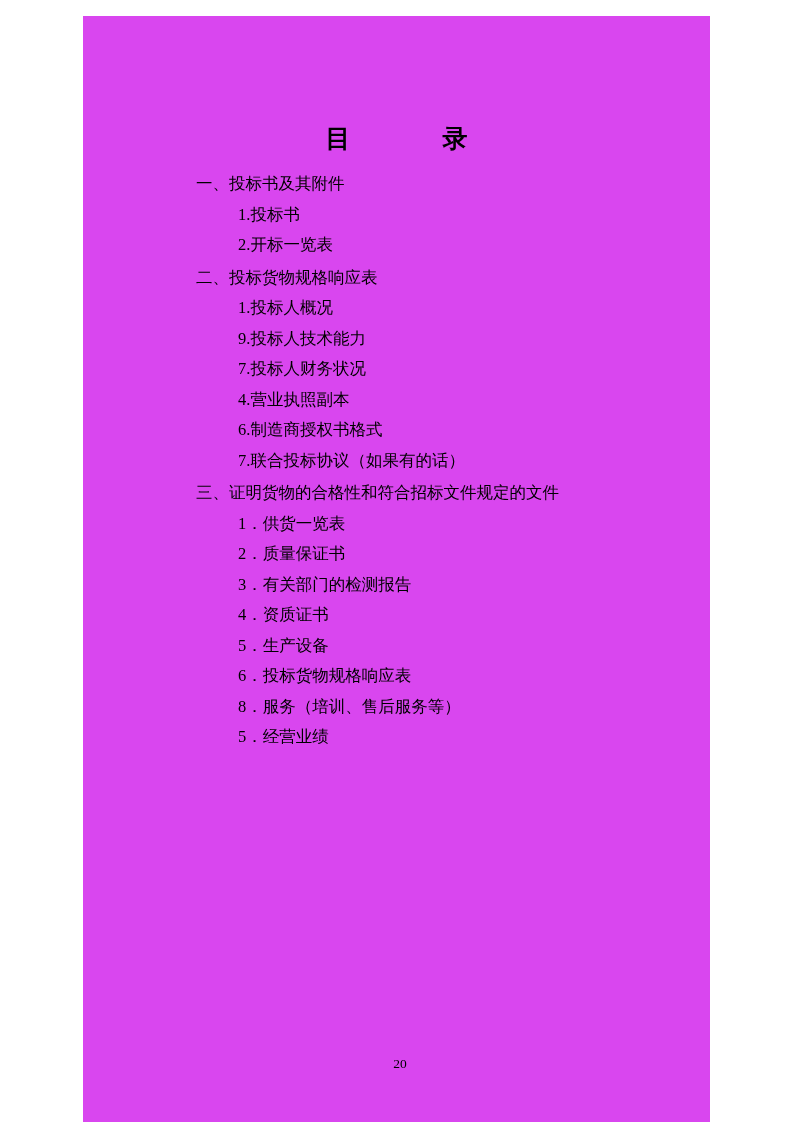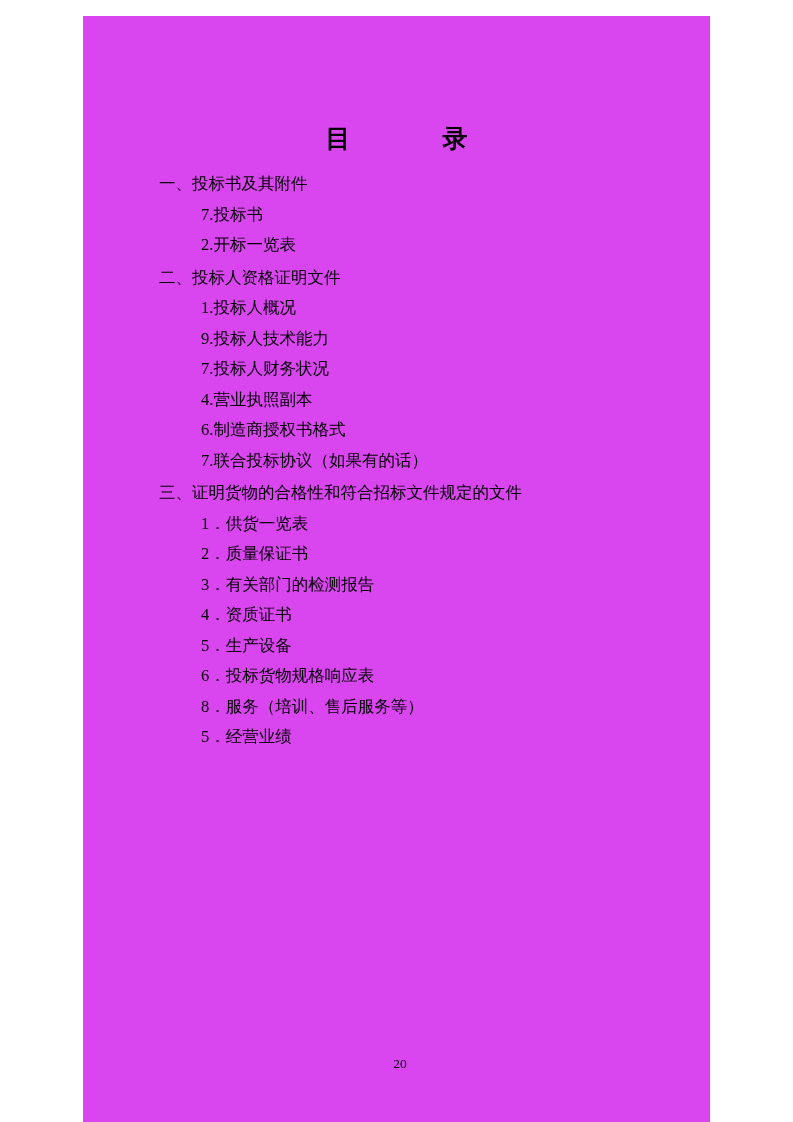--- a/index.html
+++ b/index.html
@@ -24,21 +24,21 @@
     text-align: center;
     font-size: 25px;
     font-weight: bold;
     letter-spacing: 14px;
     padding-top: 108px;
     padding-left: 14px;
     line-height: 1.2;
   }
   .toc {
     margin-top: 22px;
-    padding-left: 76px;
+    padding-left: 113px;
     padding-right: 60px;
   }
   .toc-section {
     font-size: 16.5px;
     line-height: 1.0;
     margin-top: 12px;
     white-space: nowrap;
   }
   .toc-item {
     font-size: 16.5px;
@@ -63,24 +63,24 @@
 </head>
 <body>
 
 <div class="page">
 
   <div class="doc-title">目　　录</div>
 
   <div class="toc">
 
     <div class="toc-section">一、投标书及其附件</div>
-    <div class="toc-item">7.投标书</div>
+    <div class="toc-item">1.投标书</div>
     <div class="toc-item">2.开标一览表</div>
 
-    <div class="toc-section group-gap">二、投标人资格证明文件</div>
+    <div class="toc-section group-gap">二、投标货物规格响应表</div>
     <div class="toc-item">1.投标人概况</div>
     <div class="toc-item">9.投标人技术能力</div>
     <div class="toc-item">7.投标人财务状况</div>
     <div class="toc-item">4.营业执照副本</div>
     <div class="toc-item">6.制造商授权书格式</div>
     <div class="toc-item">7.联合投标协议（如果有的话）</div>
 
     <div class="toc-section group-gap">三、证明货物的合格性和符合招标文件规定的文件</div>
     <div class="toc-item">1．供货一览表</div>
     <div class="toc-item">2．质量保证书</div>

